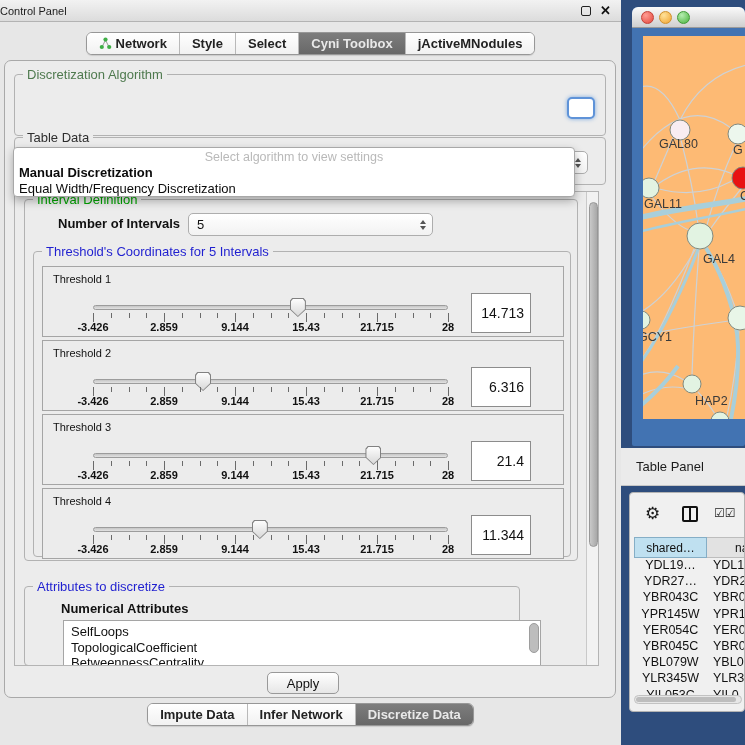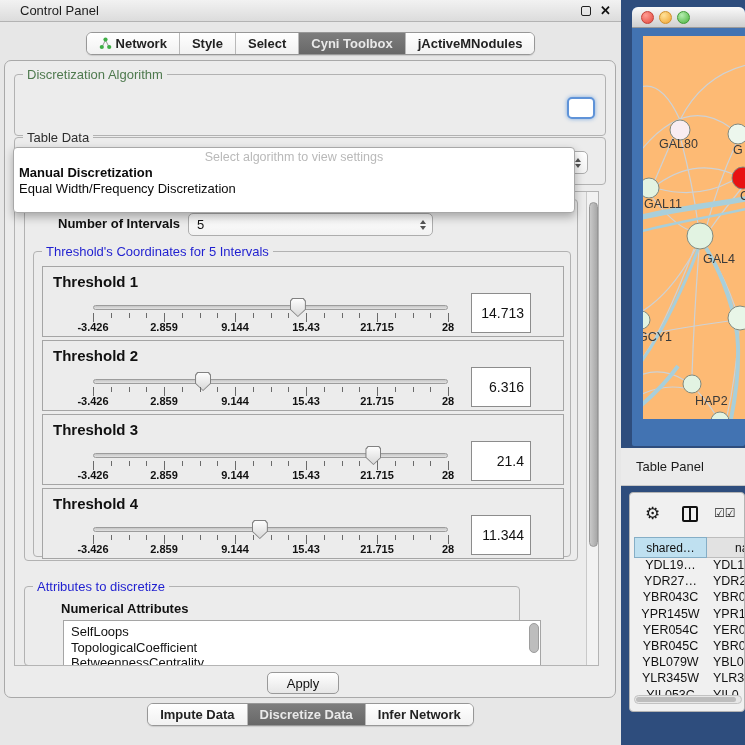--- a/index.html
+++ b/index.html
@@ -5,21 +5,21 @@
   * { box-sizing: border-box; margin: 0; padding: 0; }
   html,body { width:745px; height:745px; }
   body { font-family: "Liberation Sans", sans-serif; position:relative; background:#e7e7e7; overflow:hidden; }
   .abs { position:absolute; }
 
   
   #left-panel { left:0; top:0; width:621px; height:745px; background:#e7e7e7; }
   #titlebar { left:0; top:0; width:621px; height:22px;
     background:linear-gradient(#f2f2f2,#dcdcdc); border-bottom:1px solid #b3b3b3;
     display:flex; align-items:center; }
-  #titlebar .title { font-size:13px; color:#1c1c1c; padding-left:20px; flex:1; }
+  #titlebar .title { font-size:11px; color:#1c1c1c; padding-left:0; flex:1; }
   .float-box { width:10px; height:10px; border:1.5px solid #222; border-radius:2px; margin-right:9px; }
   .close-x { font-size:13px; font-weight:bold; color:#111; margin-right:10px; }
 
   .segbar { display:flex; border:1px solid #979797; border-radius:6px; overflow:hidden;
     background:#fff; box-shadow:0 1px 1px rgba(0,0,0,.12); }
   .seg { font-size:13px; font-weight:600; color:#222; padding:0 12px; height:21px;
     display:flex; align-items:center; gap:4px; background:linear-gradient(#ffffff,#f1f1f1);
     border-left:1px solid #b9b9b9; white-space:nowrap; }
   .seg:first-child { border-left:none; }
   .seg.sel { background:linear-gradient(#7d7d7d,#686868); color:#e9e9e9; }
@@ -38,33 +38,33 @@
   .combo { position:absolute; background:linear-gradient(#ffffff,#f2f2f2); border:1px solid #adadad;
     border-radius:5px; font-size:13px; color:#111; display:flex; align-items:center; padding-left:8px; }
   .combo .arrows { margin-left:auto; margin-right:6px; display:flex; flex-direction:column; gap:2px; }
   .combo .arrows i { display:block; width:0; height:0; border-left:3.5px solid transparent; border-right:3.5px solid transparent; }
   .combo .arrows i.up { border-bottom:4px solid #555; }
   .combo .arrows i.dn { border-top:4px solid #555; }
 
   #combo-remnant { left:562px; top:36px; width:28px; height:22px; background:#fff;
     border:2px solid #5f93d8; border-radius:5px; box-shadow:0 0 4px #7aa8e0; }
 
-  #algo-popup { left:8px; top:86px; width:562px; height:66px; background:#fff;
+  #algo-popup { left:8px; top:86px; width:562px; height:50px; background:#fff;
     border:1px solid #a8a8a8; border-radius:4px; box-shadow:0 4px 10px rgba(0,0,0,.3); z-index:50; }
   #algo-popup .hint { font-size:12.5px; color:#b9b9b9; text-align:center; padding-top:2px; }
   .popup-opt { font-size:13px; color:#0b0b0b; padding:1px 0 0 5px; line-height:15px; white-space:nowrap; }
   .popup-opt.sel { font-weight:bold; }
 
   #scrollarea { left:9px; top:130px; width:585px; height:475px; border:1px solid #b4b4b4;
     background:#ececec; overflow:hidden; }
 
   .bold-label { font-size:13px; font-weight:bold; color:#111; white-space:nowrap; }
 
   .thr-panel { position:absolute; left:8px; width:522px; height:71px; border:1px solid #a5a5a5; background:#ececec; }
-  .thr-label { position:absolute; left:10px; top:6px; font-size:15px; font-weight:bold; color:#111; }
+  .thr-label { position:absolute; left:10px; top:6px; font-size:11px; font-weight:normal; color:#111; }
   .thr-track { position:absolute; left:50px; top:38px; width:355px; height:5px; border:1px solid #9c9c9c;
     border-radius:3px; background:linear-gradient(#c6c6c6,#e2e2e2); }
   .thr-thumb-o { position:absolute; top:31px; width:16px; height:19px;
     clip-path:polygon(50% 100%, 0 60%, 0 14%, 14% 0, 86% 0, 100% 14%, 100% 60%); background:#818181; }
   .thr-thumb-i { position:absolute; left:1px; top:1px; width:14px; height:17px;
     clip-path:polygon(50% 100%, 0 60%, 0 14%, 14% 0, 86% 0, 100% 14%, 100% 60%);
     background:linear-gradient(#fdfdfd,#d8d8d8); }
   .tickrow { position:absolute; left:50px; top:46px; width:355px; height:10px; }
   .tick { position:absolute; top:0; width:1px; background:#6a6a6a; }
   .tick.minor { height:5px; } .tick.major { height:9px; }
@@ -386,25 +386,25 @@
     <div id="apply-btn" class="abs">
       <span>Apply</span>
     </div>
   </div>
 
   <div id="bottom-tabstrip" class="abs">
     <div class="segbar" id="bottom-tabs" style="height:23px;">
         <div class="seg">
           <span>Impute Data</span>
         </div>
+        <div class="seg">
+          <span>Infer Network</span>
+        </div>
         <div class="seg sel">
           <span>Discretize Data</span>
-        </div>
-        <div class="seg">
-          <span>Infer Network</span>
         </div>
       </div>
   </div>
 </div>
 
 <div id="right-panel" class="abs">
 
   <div id="mac-window">
     <div id="mac-titlebar">
       <span class="light red"></span>

